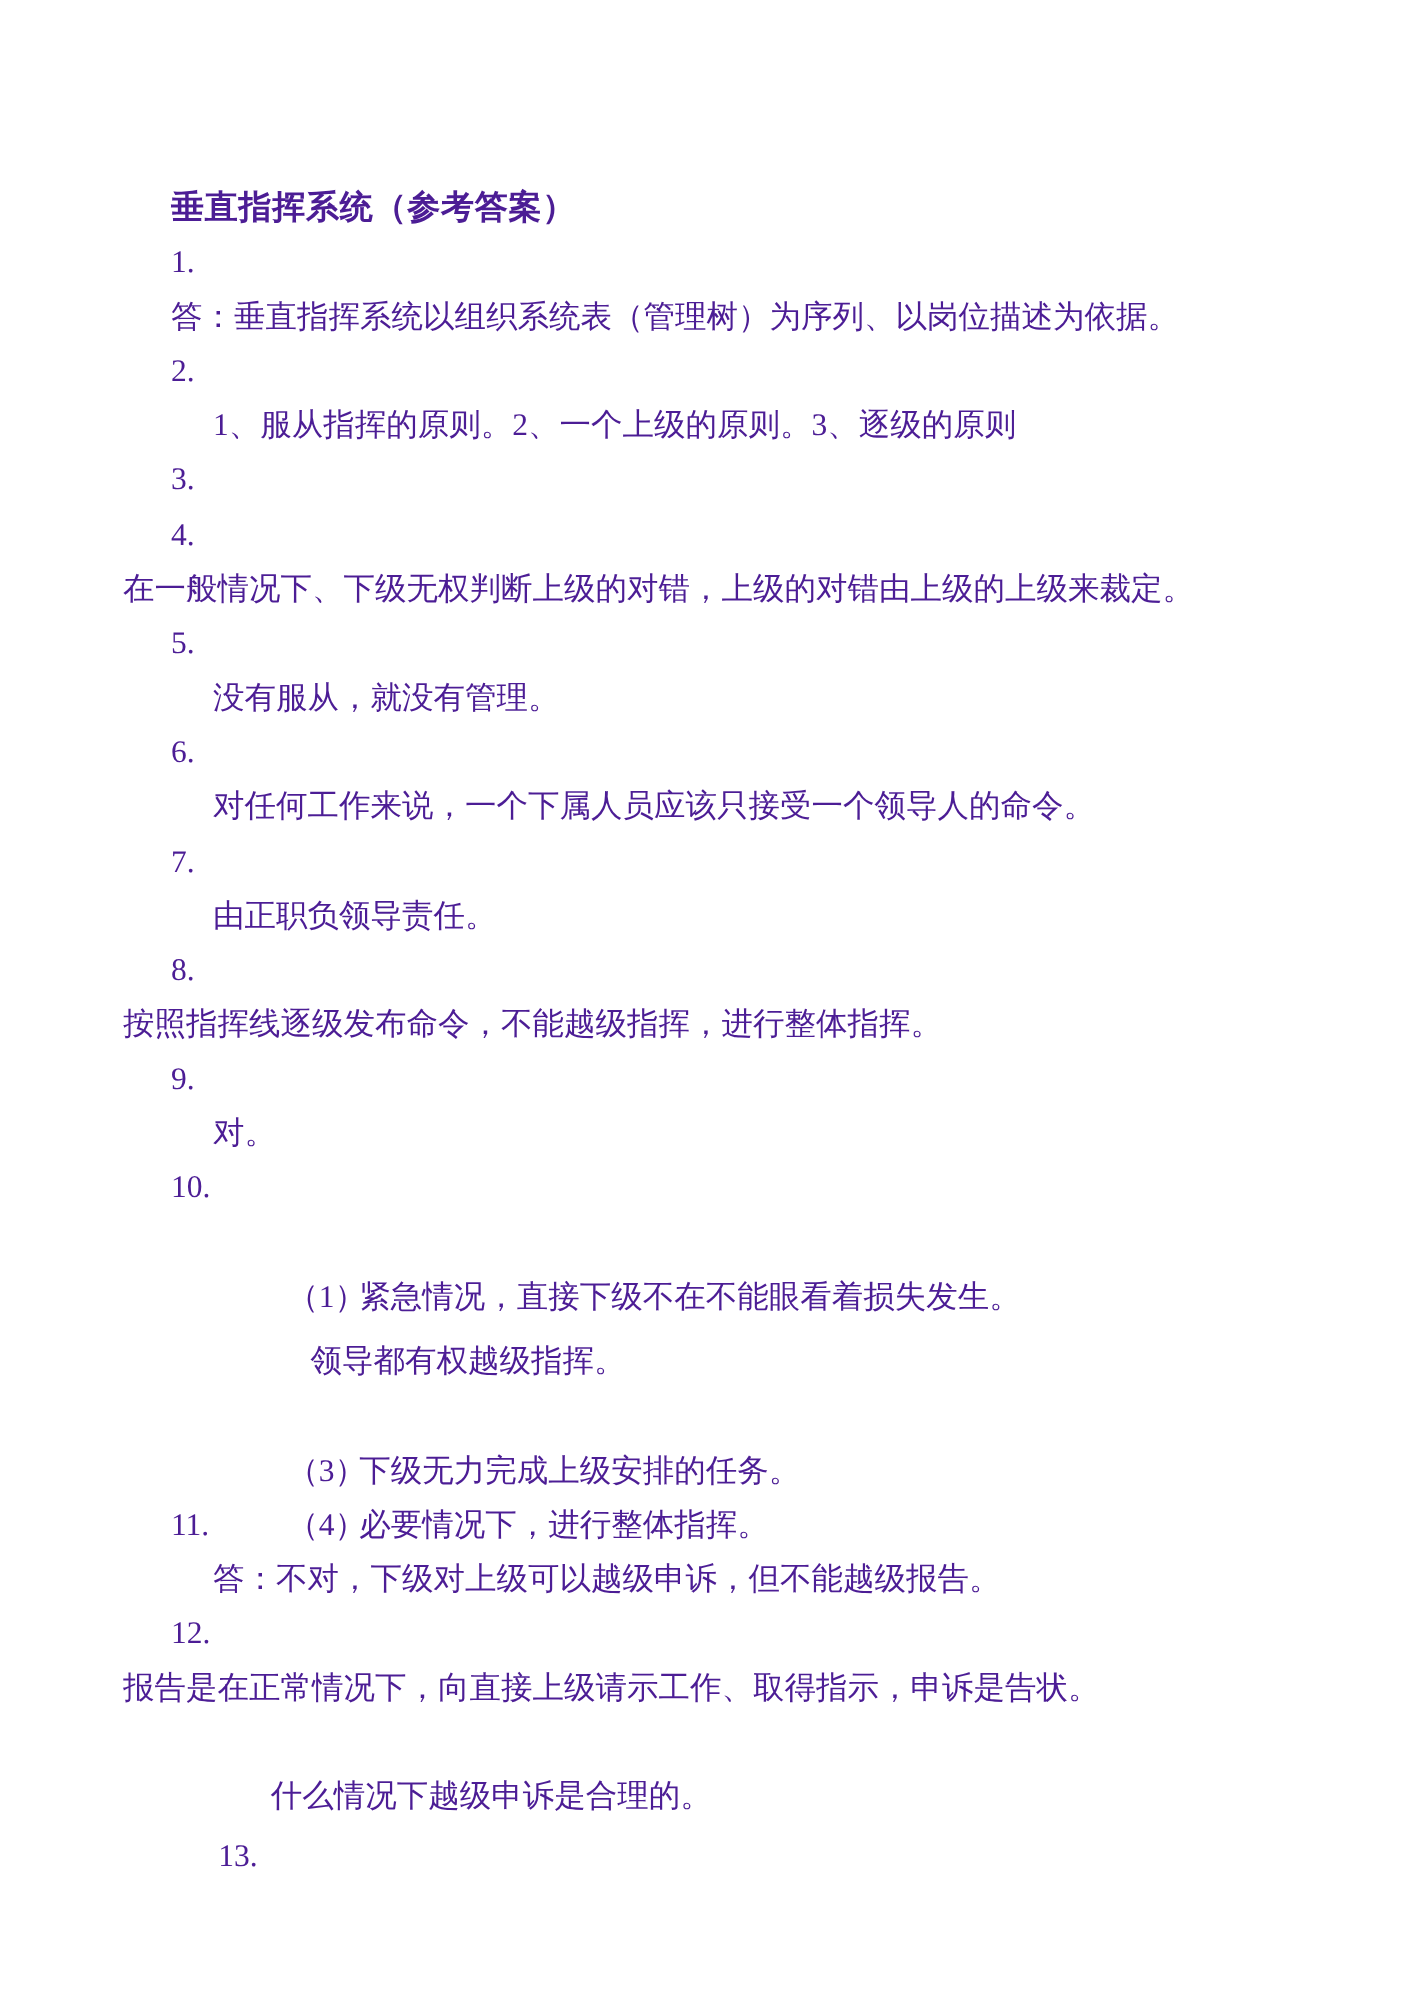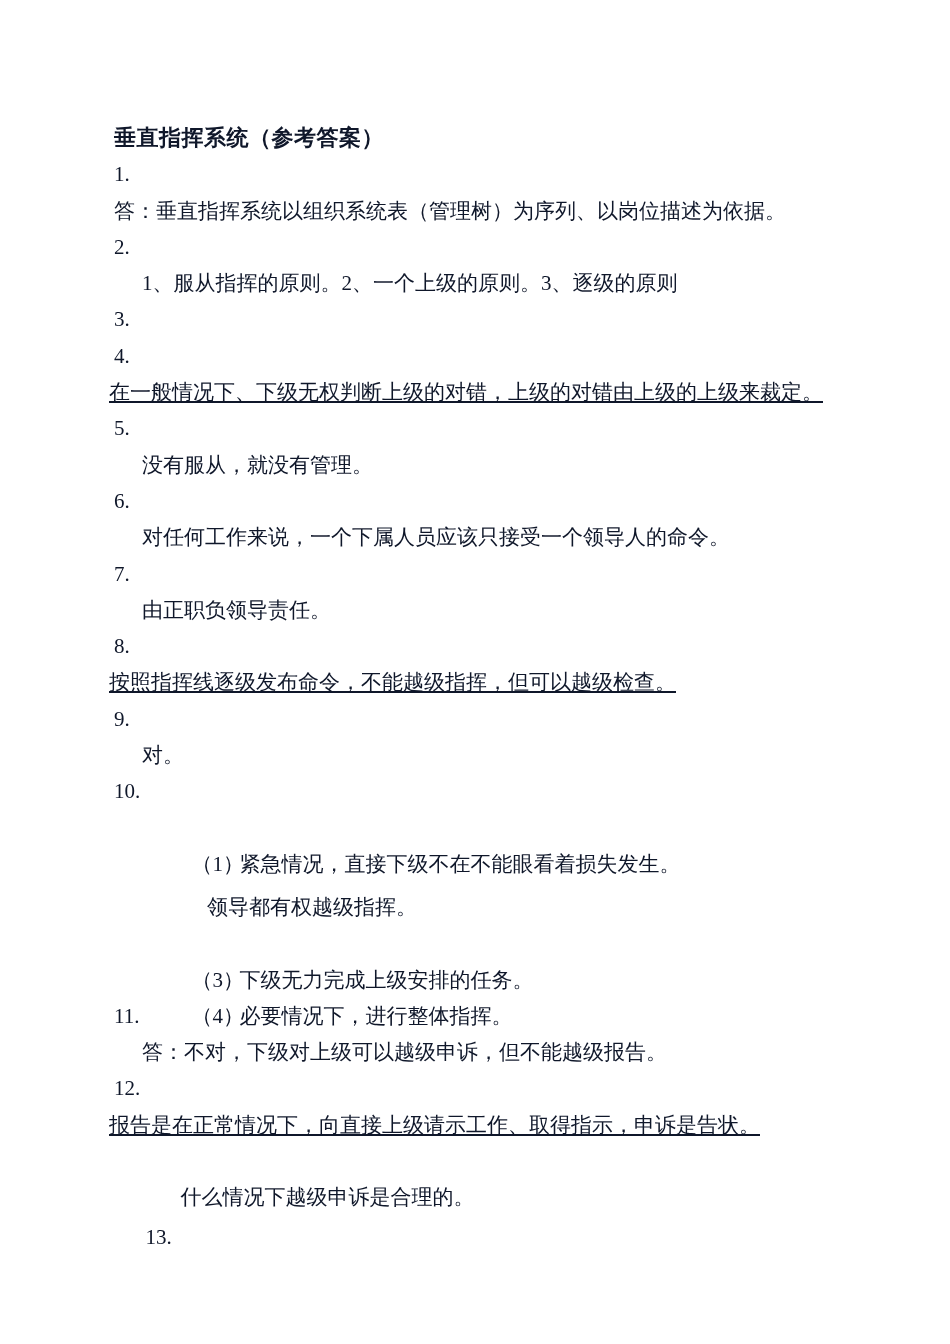--- a/index.html
+++ b/index.html
@@ -21,28 +21,28 @@
     top: 120px;
     left: 0;
     width: 950px;
   }
   .line {
     height: 36.3px;
     line-height: 36.3px;
     font-size: 21px;
     padding-left: 114px;
     white-space: pre;
-    color: #0f172a;
+    color: #4c1d95;
   }
   .title-line {
     font-size: 22px;
     font-weight: bold;
     letter-spacing: 0.5px;
   }
-  .ind1 { padding-left: 109px; text-decoration: underline; }   
+  .ind1 { padding-left: 82px; }   
   .ind2 { padding-left: 142px; }   
   .sub  { padding-left: 160px; }   
   .hang { padding-left: 207px; margin-top: 43px; }   
   .sub-marker {
     display: inline-block;
     width: 48px;
     vertical-align: top;
   }
   .q13-num {
     display: inline-block;
@@ -73,21 +73,21 @@
     <div class="line">5.</div>
     <div class="line ind2">没有服从，就没有管理。</div>
 
     <div class="line">6.</div>
     <div class="line ind2">对任何工作来说，一个下属人员应该只接受一个领导人的命令。</div>
 
     <div class="line">7.</div>
     <div class="line ind2">由正职负领导责任。</div>
 
     <div class="line">8.</div>
-    <div class="line ind1">按照指挥线逐级发布命令，不能越级指挥，但可以越级检查。</div>
+    <div class="line ind1">按照指挥线逐级发布命令，不能越级指挥，进行整体指挥。</div>
 
     <div class="line">9.</div>
     <div class="line ind2">对。</div>
 
     <div class="line">10.</div>
 
     <div class="line sub">
       <span class="sub-marker">（1）</span><span>紧急情况，直接下级不在不能眼看着损失发生。</span>
     </div>
     <div class="line hang">领导都有权越级指挥。</div>

